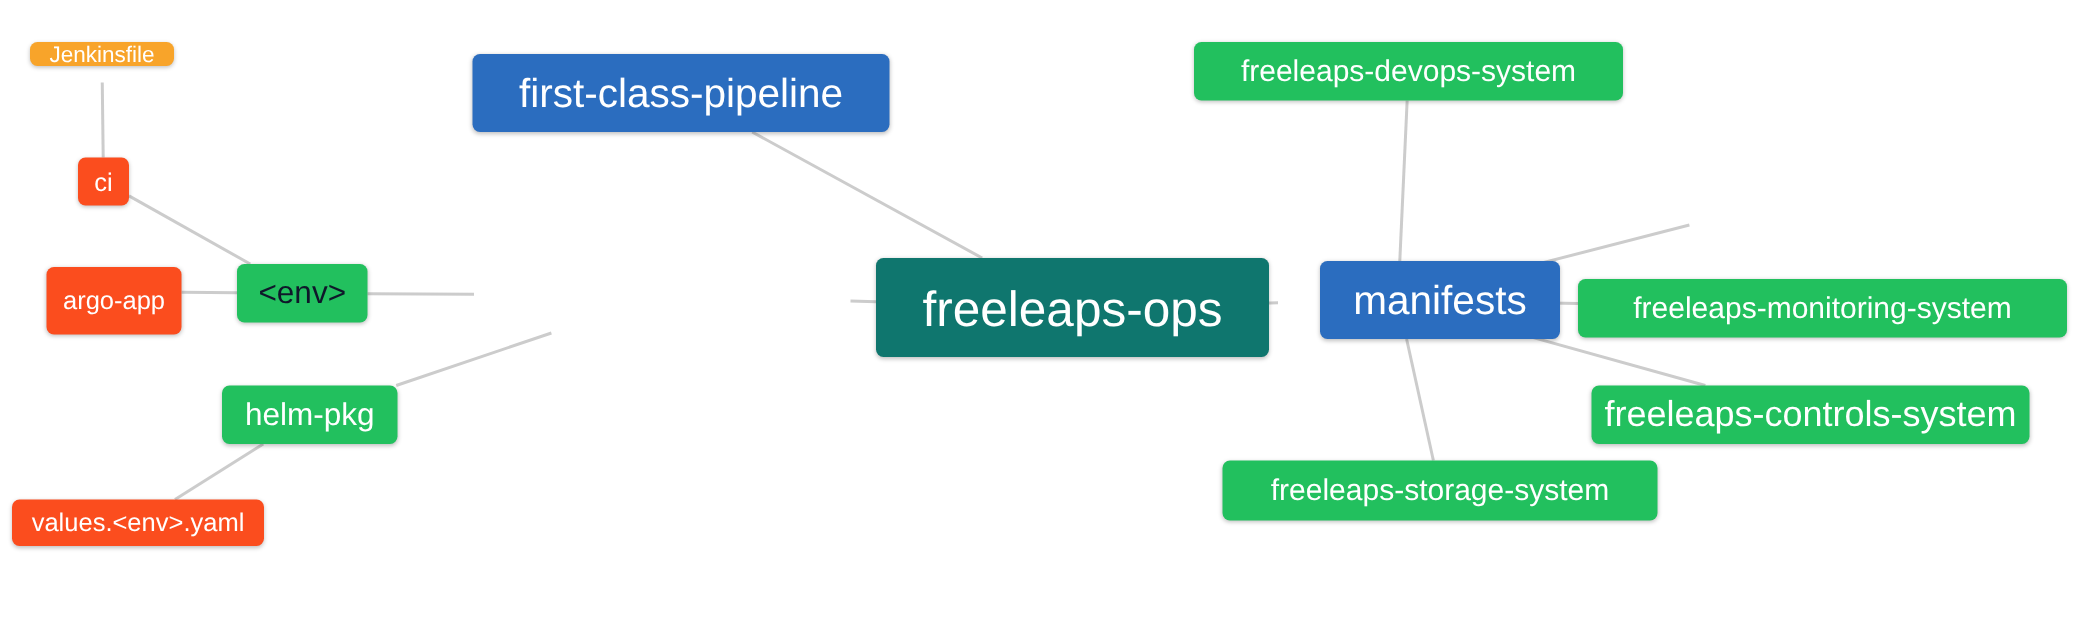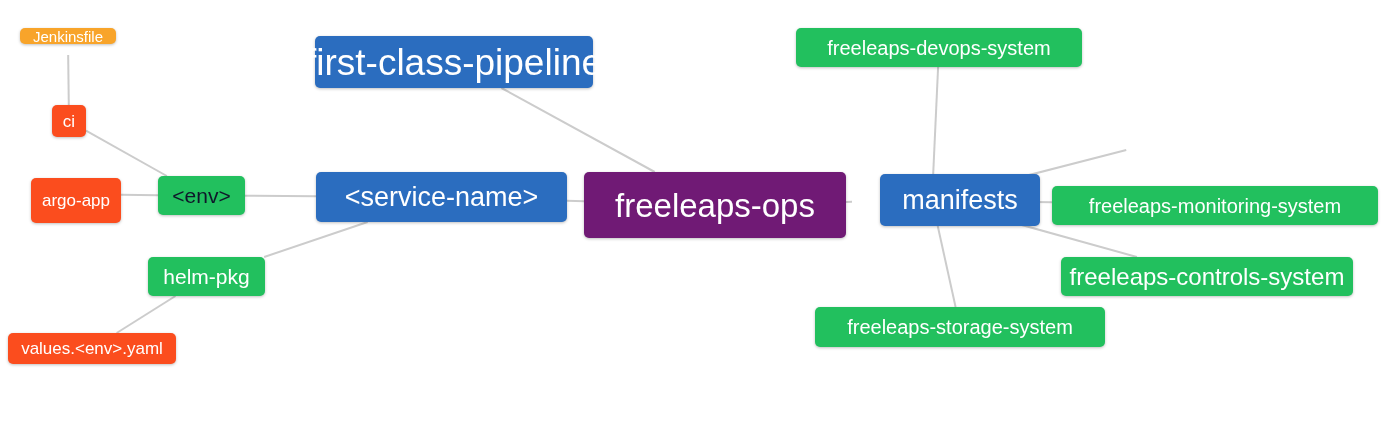--- a/index.html
+++ b/index.html
@@ -65,22 +65,21 @@
       <line x1="1012" y1="222.25454545454545" x2="1136.9019607843138" y2="257" stroke="#cccccc" stroke-width="2"></line>
       <line x1="937.7322834645669" y1="226" x2="955.5905511811023" y2="307" stroke="#cccccc" stroke-width="2"></line>
     </svg>
   <div id="node-layer">
       <div class="node" style="left: 20px; top: 28px; width: 96px; height: 16px; font-size: 15px; background: rgb(248, 164, 42); color: rgb(255, 255, 255);">Jenkinsfile</div>
       <div class="node" style="left: 52px; top: 105px; width: 34px; height: 32px; font-size: 17px; background: rgb(251, 77, 30); color: rgb(255, 255, 255);">ci</div>
       <div class="node" style="left: 31px; top: 178px; width: 90px; height: 45px; font-size: 17px; background: rgb(251, 77, 30); color: rgb(255, 255, 255);">argo-app</div>
       <div class="node" style="left: 158px; top: 176px; width: 87px; height: 39px; font-size: 21px; background: rgb(34, 192, 94); color: #0f172a;">&lt;env&gt;</div>
       <div class="node" style="left: 148px; top: 257px; width: 117px; height: 39px; font-size: 21px; background: rgb(34, 192, 94); color: rgb(255, 255, 255);">helm-pkg</div>
       <div class="node" style="left: 8px; top: 333px; width: 168px; height: 31px; font-size: 17px; background: rgb(251, 77, 30); color: rgb(255, 255, 255);">values.&lt;env&gt;.yaml</div>
-      <div class="node" style="left: 315px; top: 36px; width: 278px; height: 52px; font-size: 37px; background: rgb(43, 109, 191); color: rgb(255, 255, 255);">first-class-pipeline</div>
-      <div class="node" style="left: 316px; top: 172px; width: 251px; height: 50px; font-size: 27px; background: rgb(43, 109, 191); color: rgb(255, 255, 255);">&lt;service-name&gt;</div>
-      <div class="node" style="left: 584px; top: 172px; width: 262px; height: 66px; font-size: 33px; background: #701a75; color: rgb(255, 255, 255);">freeleaps-ops</div>
+      <div class="node" style="left: 315px; top: 36px; width: 278px; height: 52px; font-size: 27px; background: rgb(43, 109, 191); color: rgb(255, 255, 255);">first-class-pipeline</div>
+      <div class="node" style="left: 584px; top: 172px; width: 262px; height: 66px; font-size: 33px; background: #0f766e; color: rgb(255, 255, 255);">freeleaps-ops</div>
       <div class="node" style="left: 852px; top: 174px; width: 160px; height: 52px; font-size: 27px; background: rgb(43, 109, 191); color: rgb(255, 255, 255); margin-left: 28px;">manifests</div>
       <div class="node" style="left: 796px; top: 28px; width: 286px; height: 39px; font-size: 20px; background: rgb(34, 192, 94); color: rgb(255, 255, 255);">freeleaps-devops-system</div>
       <div class="node" style="left: 1052px; top: 186px; width: 326px; height: 39px; font-size: 20px; background: rgb(34, 192, 94); color: rgb(255, 255, 255);">freeleaps-monitoring-system</div>
       <div class="node" style="left: 1061px; top: 257px; width: 292px; height: 39px; font-size: 24px; background: rgb(34, 192, 94); color: rgb(255, 255, 255);">freeleaps-controls-system</div>
       <div class="node" style="left: 815px; top: 307px; width: 290px; height: 40px; font-size: 20px; background: rgb(34, 192, 94); color: rgb(255, 255, 255);">freeleaps-storage-system</div>
     </div>
 </div>
 
 </body></html>

